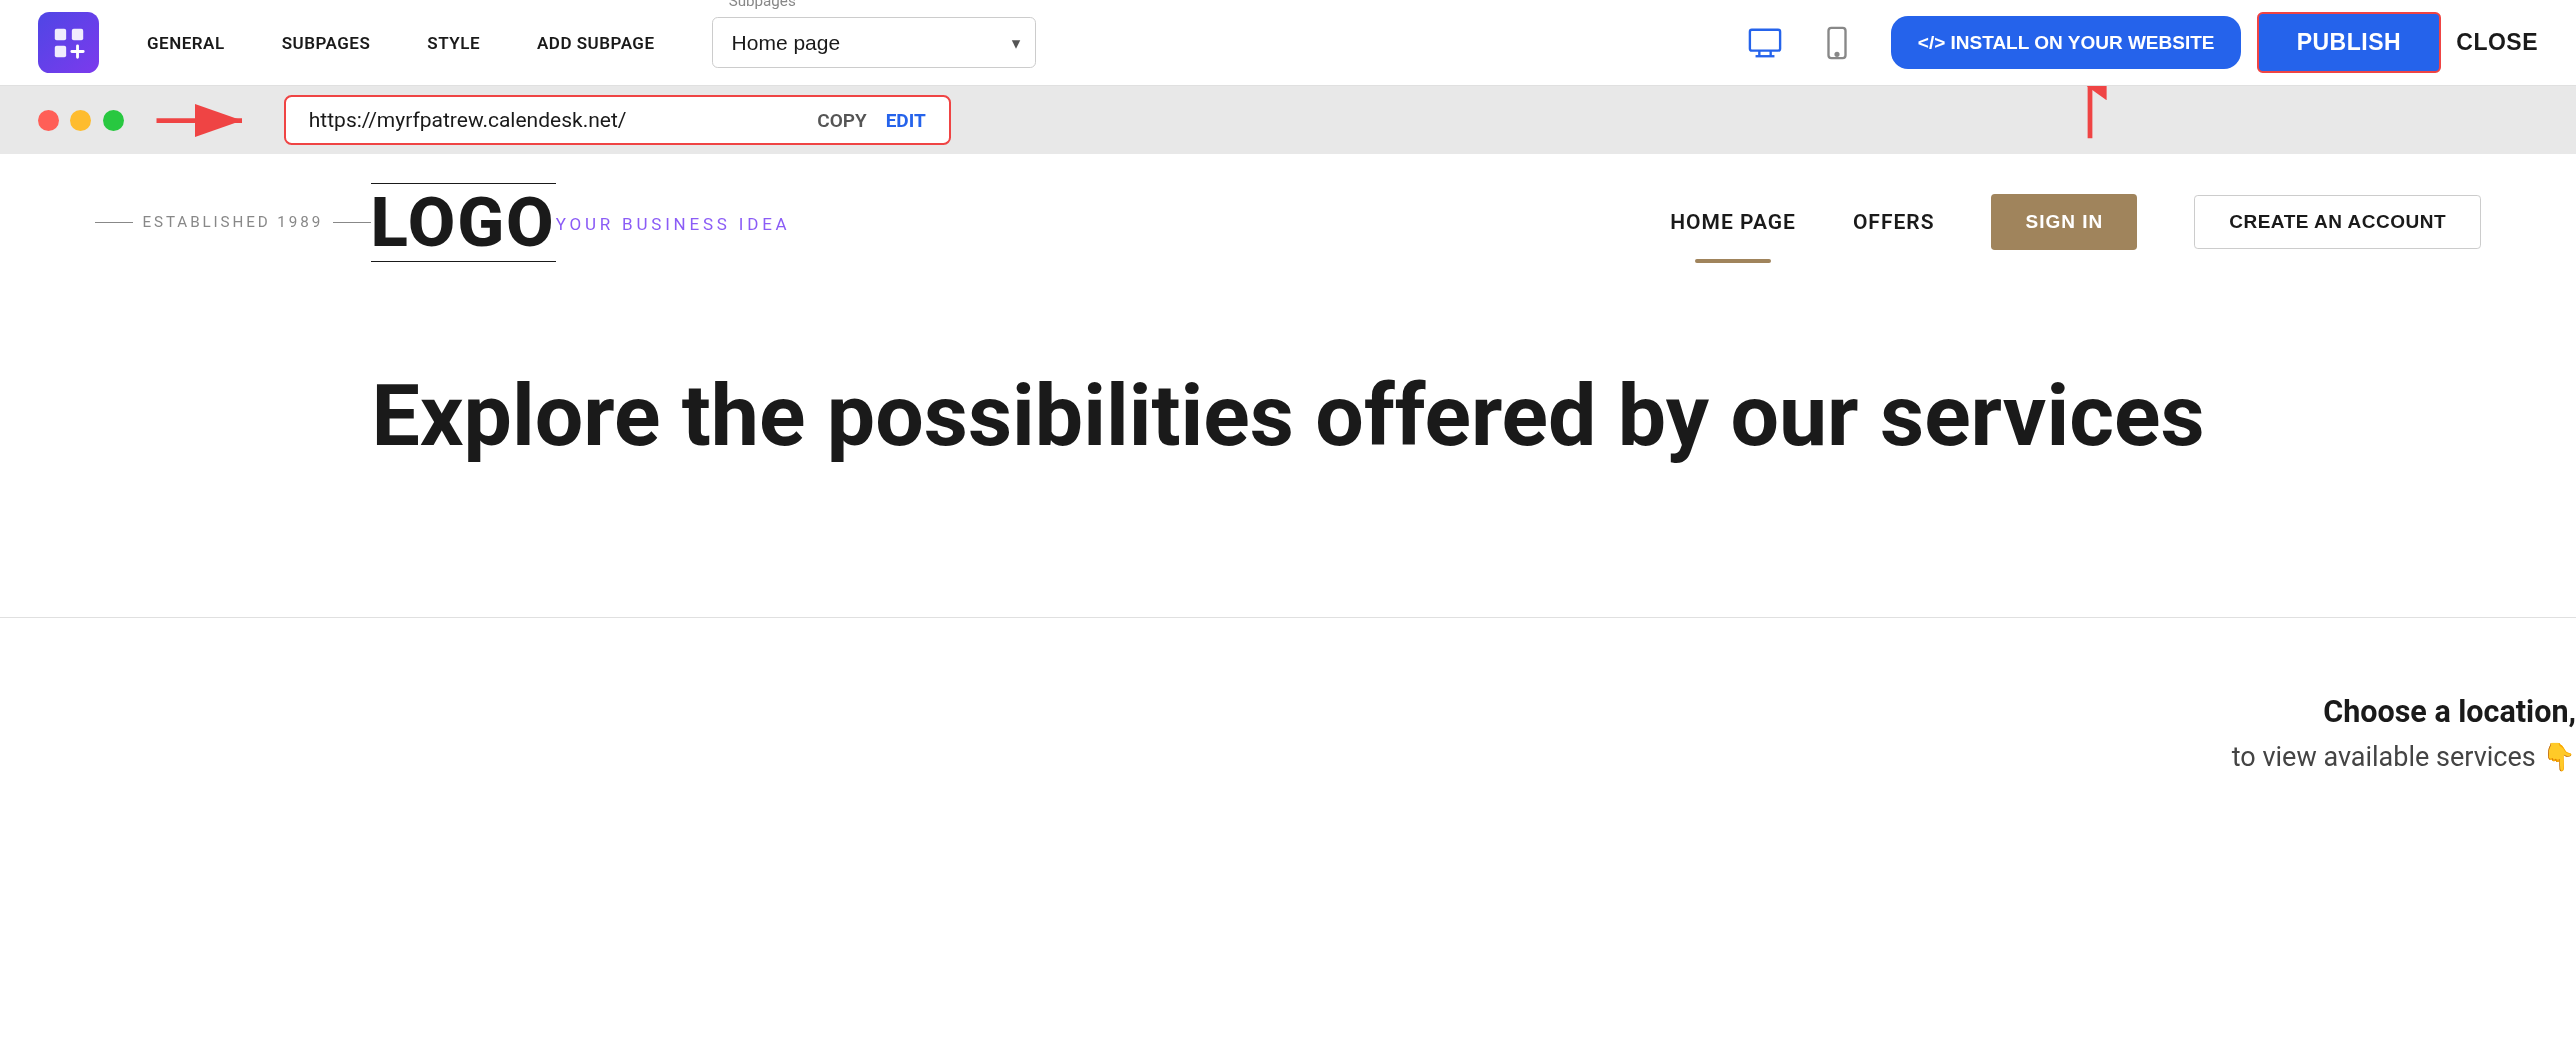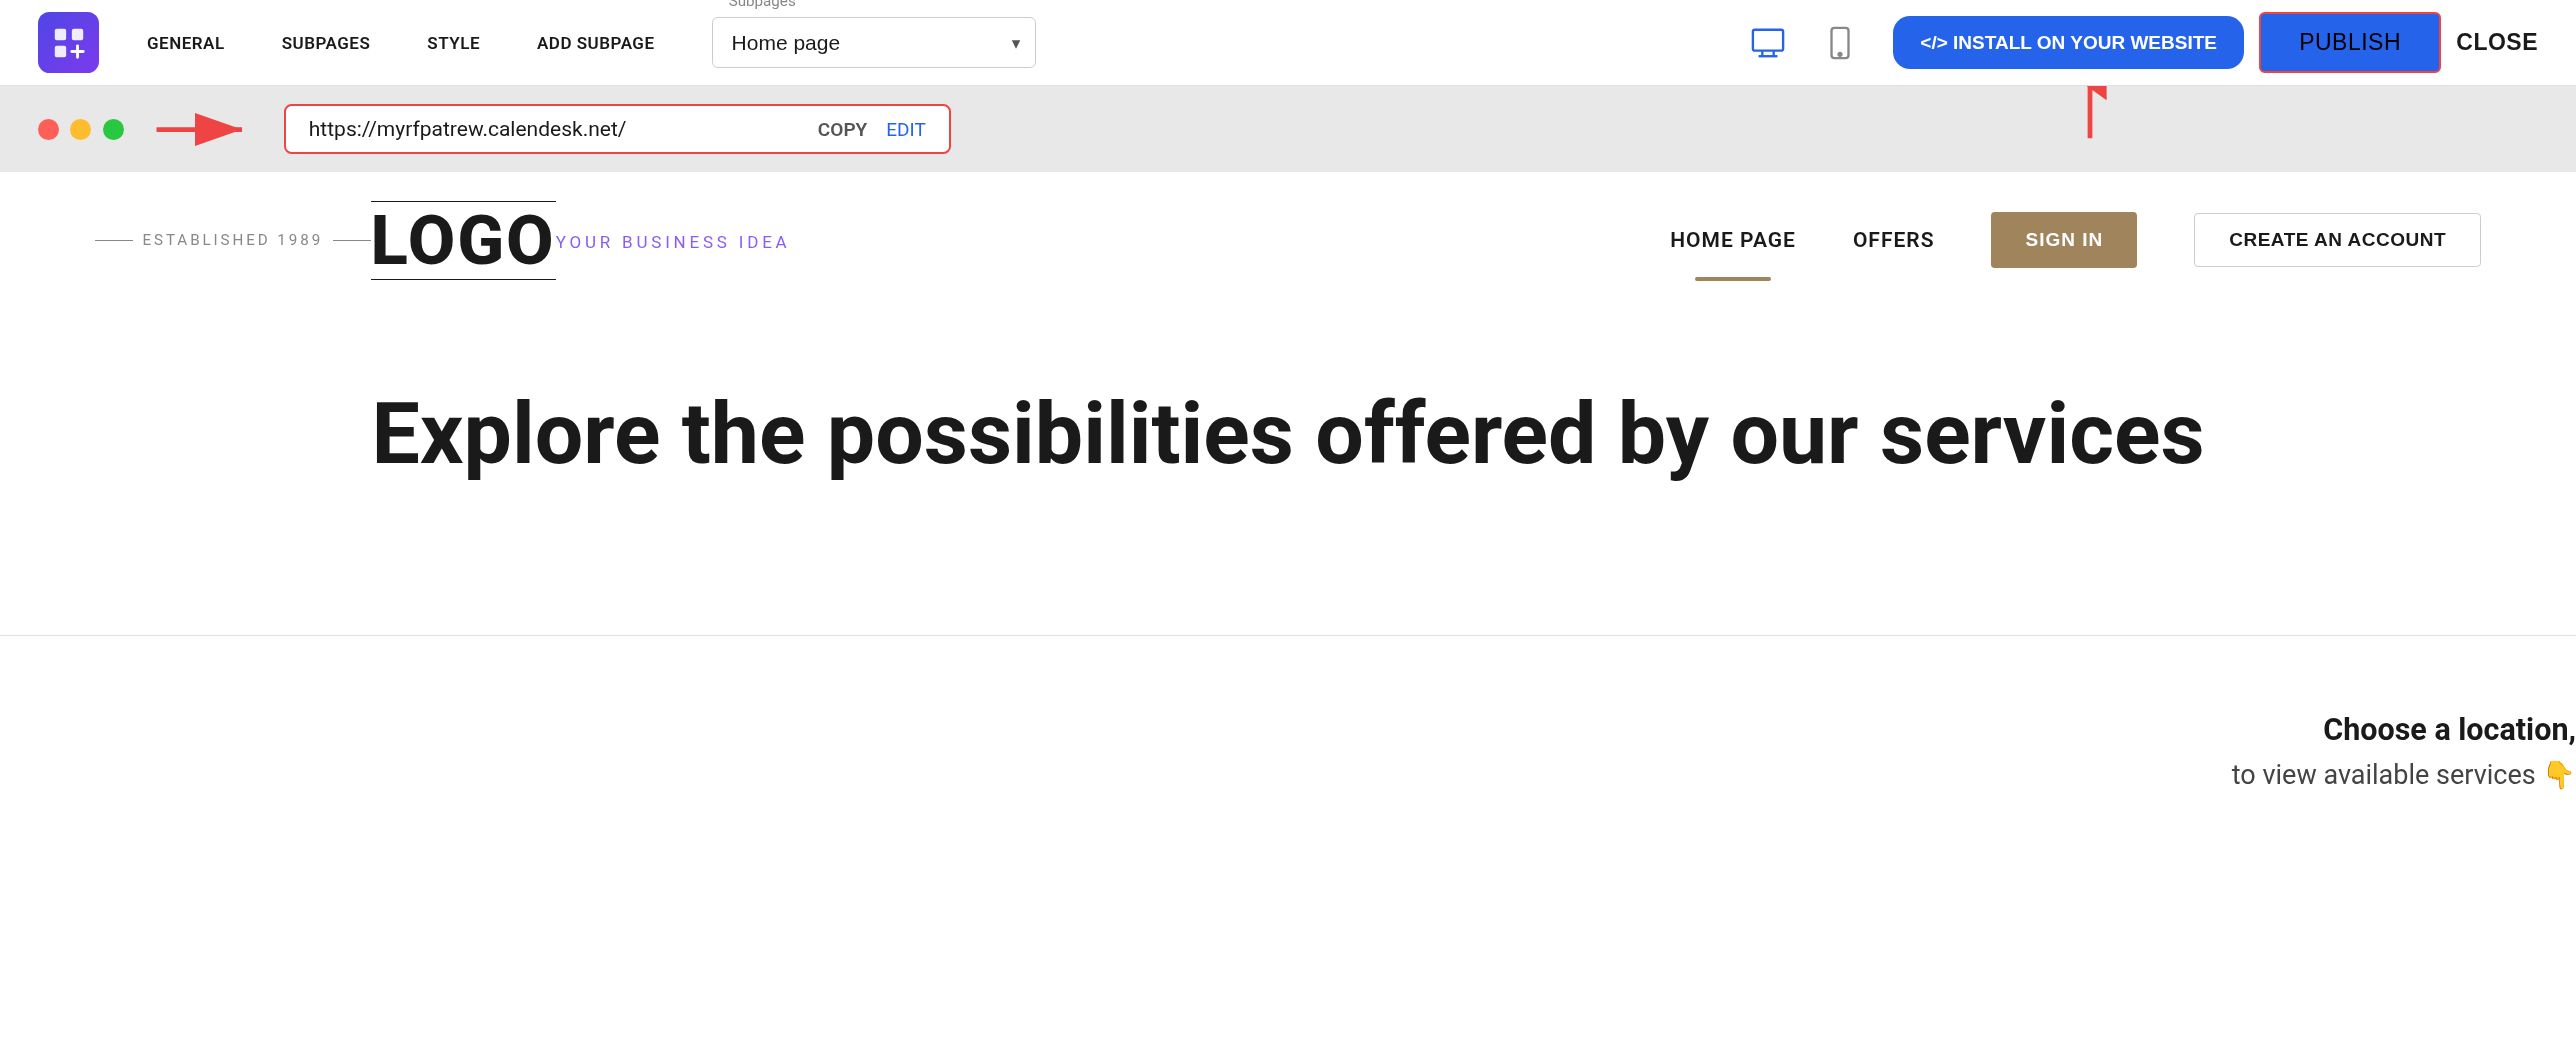--- a/index.html
+++ b/index.html
@@ -128,46 +128,46 @@
       padding: 15.2px 27px;
       font-size: 19px;
       font-weight: 600;
       cursor: pointer;
       white-space: nowrap;
       margin-right: 15.2px;
     }
 
     .btn-publish {
       background: #2563eb;
-      color: #000000;
+      color: #ffffff;
       border: 2.9px solid #ef4444;
       border-radius: 5.7px;
       padding: 15.2px 38px;
       font-size: 23px;
-      font-weight: 400;
+      font-weight: 700;
       cursor: pointer;
       white-space: nowrap;
       letter-spacing: 0.5px;
       margin-right: 15.2px;
     }
 
     .btn-close {
       background: none;
       border: none;
       font-size: 23px;
       font-weight: 600;
       color: #1a1a1a;
       cursor: pointer;
       letter-spacing: 0.5px;
     }
 
     
     .browser-chrome {
       background: #e8e8e8;
-      height: 86px;
+      height: 68px;
       display: flex;
       align-items: center;
       padding: 0 38px;
       gap: 23px;
       position: relative;
     }
 
     .browser-dots {
       display: flex;
       gap: 11.4px;
@@ -204,21 +204,21 @@
 
     .url-copy {
       font-size: 19px;
       font-weight: 600;
       color: #555;
       cursor: pointer;
     }
 
     .url-edit {
       font-size: 19px;
-      font-weight: 400;
+      font-weight: 700;
       color: #2563eb;
       cursor: pointer;
     }
 
     
     .website-preview {
       background: #fff;
       min-height: 857px;
     }
 

